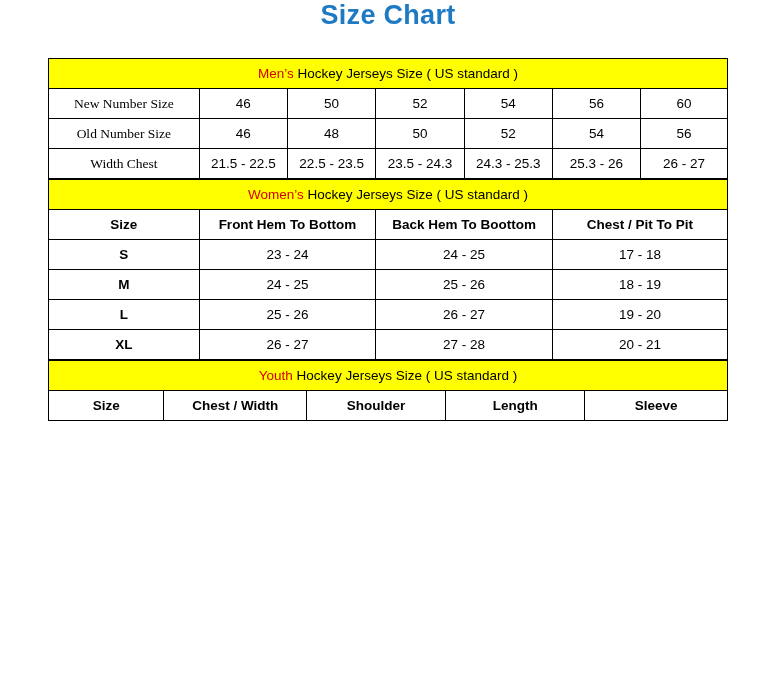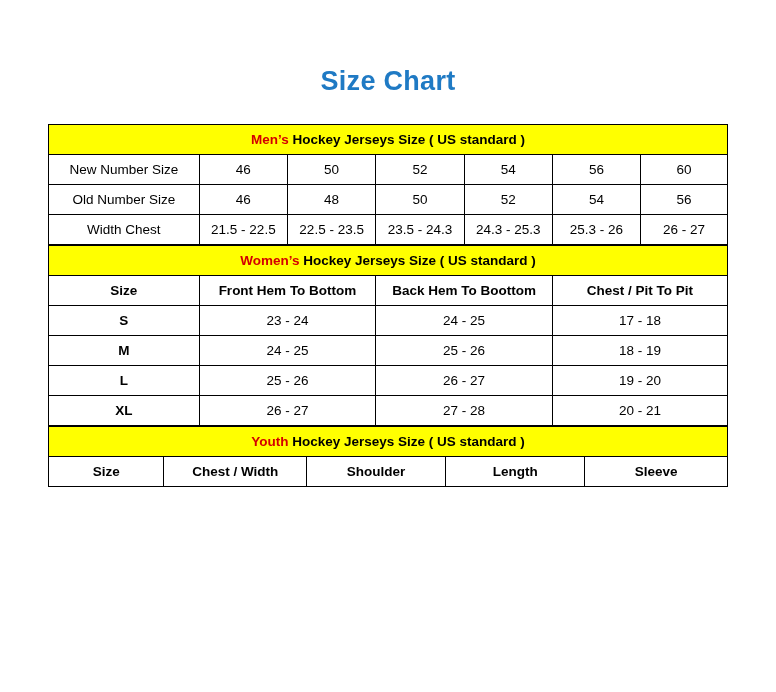--- a/index.html
+++ b/index.html
@@ -13,21 +13,20 @@
     font-family: "Liberation Sans", sans-serif;
     color: #000000;
     position: relative;
   }
   .page-title {
     text-align: center;
     color: #1f7ac4;
     font-size: 27px;
     font-weight: bold;
     margin: 0;
-    padding-top: 66px;
     letter-spacing: 0.3px;
   }
   .chart-wrap {
     width: 680px;
     margin: 27px auto 0 auto;
   }
   table.size-table {
     width: 100%;
     border-collapse: collapse;
     table-layout: fixed;
@@ -35,32 +34,33 @@
   table.size-table td {
     border: 1px solid #000000;
     text-align: center;
     vertical-align: middle;
     font-size: 13.5px;
     height: 27px;
     padding: 1px 2px;
   }
   td.banner {
     background: #ffff00;
-    font-weight: bold;
+    font-weight: normal;
     font-size: 15px;
     height: 31px;
   }
   td.banner .accent {
     color: #d40000;
   }
   td.hdr {
     font-weight: bold;
   }
   td.rowlabel {
     font-weight: normal;
+    font-family: Liberation Serif, serif;
   }
   td.boldlabel {
     font-weight: bold;
   }
 </style>
 </head>
 <body>
 
 <h1 class="page-title">Size Chart</h1>
 

